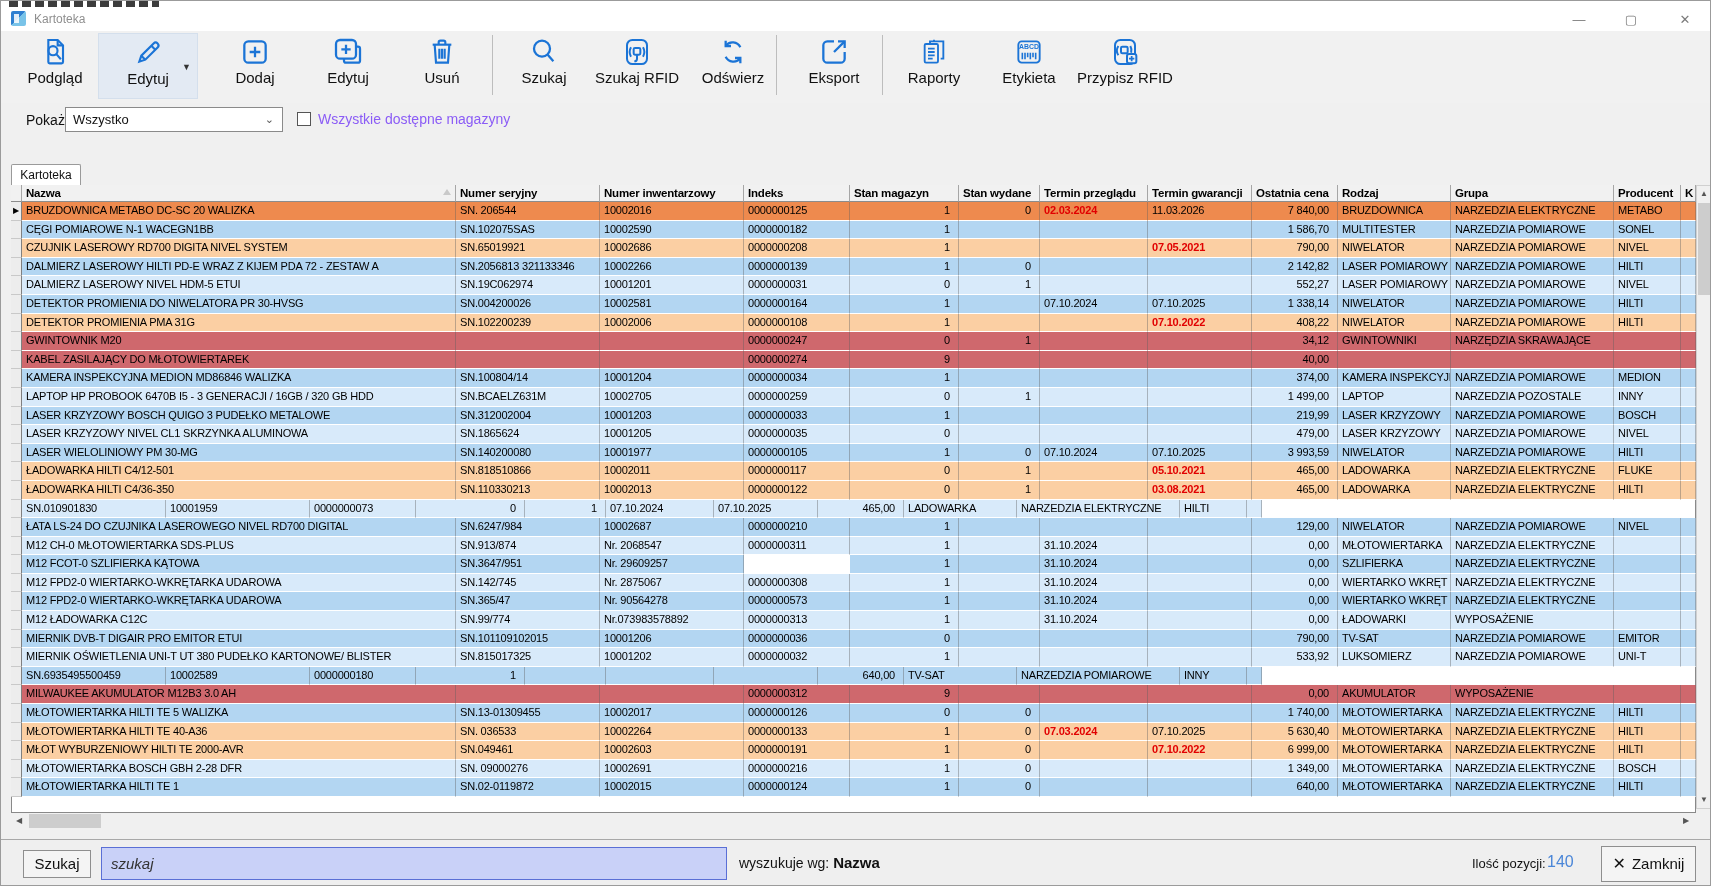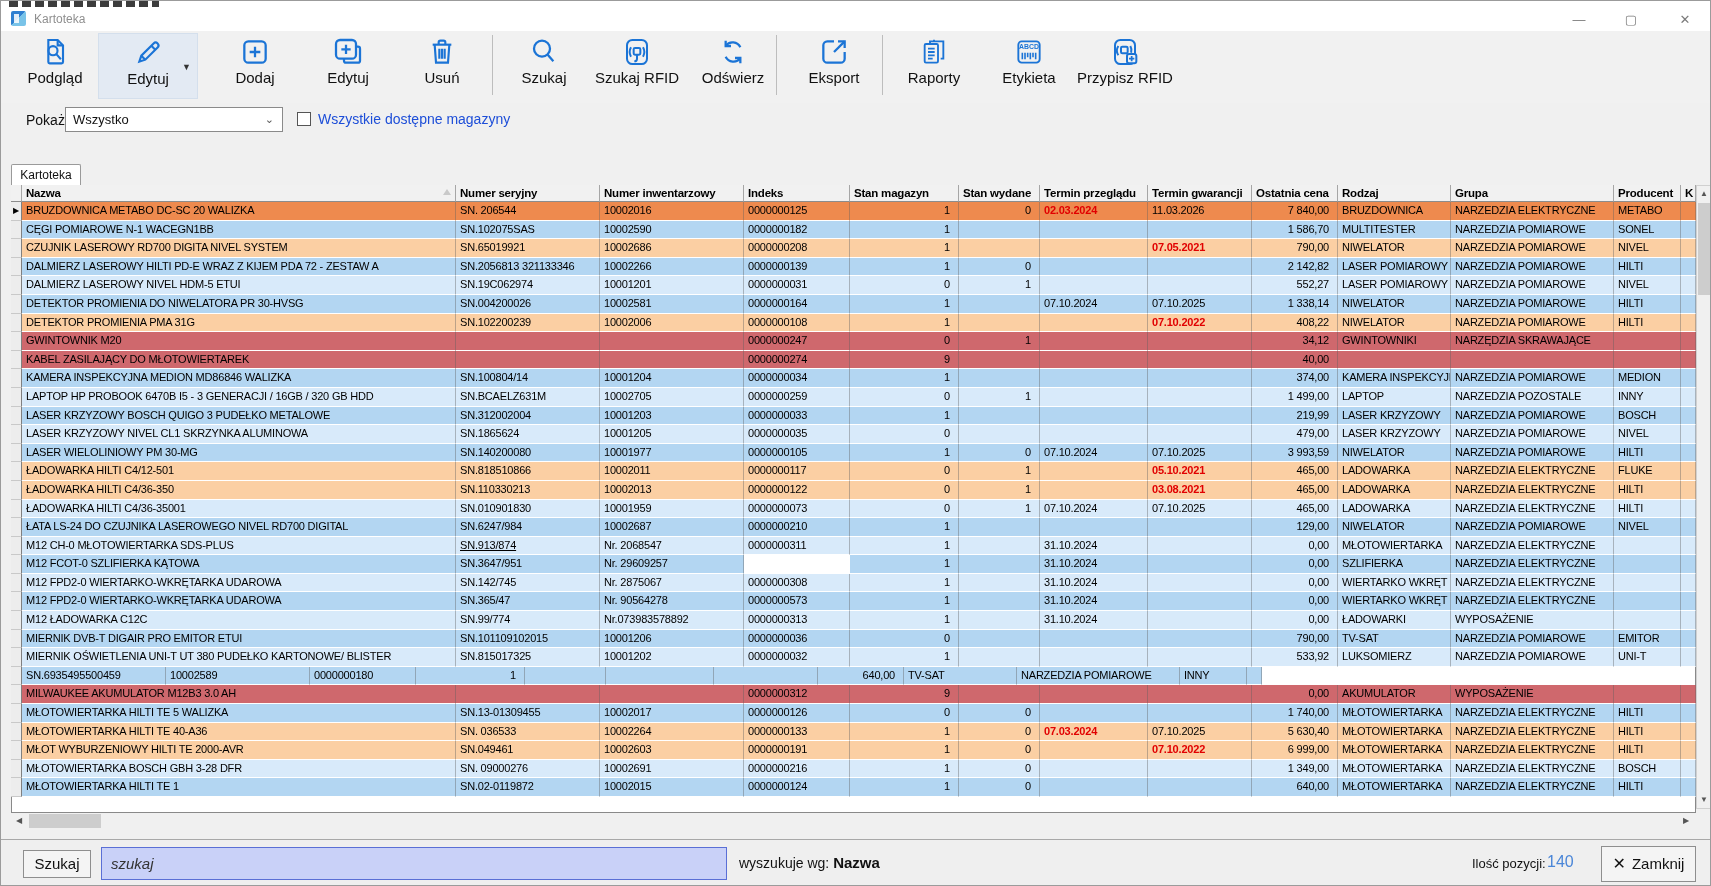--- a/index.html
+++ b/index.html
@@ -25,21 +25,21 @@
   .tbtn .tlabel { font-size:15px; color:#111; white-space:nowrap; }
   .tbtn.hl { background:#e3eaf3; border:1px solid #d4dfec; }
   .tsep { position:absolute; top:4px; width:1px; height:60px; background:#bdbdbd; }
   .dd-arrow { position:absolute; font-size:9px; color:#333; top:28px; }
   
   .filter-label { position:absolute; left:25px; top:111px; font-size:14px; color:#111; }
   .combo { position:absolute; left:64px; top:106px; width:218px; height:25px; background:#fff;
     border:1px solid #8a8a8a; font-size:13px; color:#111; line-height:23px; padding-left:7px; }
   .combo .chev { position:absolute; right:8px; top:0px; color:#5a5a5a; font-size:11px; }
   .chkbox { position:absolute; left:296px; top:111px; width:14px; height:14px; background:#fff; border:1px solid #555; }
-  .chk-label { position:absolute; left:317px; top:110px; font-size:14px; color:#1d4ed8; }
+  .chk-label { position:absolute; left:317px; top:110px; font-size:14px; color:#8b5cf6; }
   
   .tab { position:absolute; left:10px; top:163px; width:70px; height:21px; background:#fff;
     border:1px solid #9a9a9a; border-bottom:none; border-radius:2px 2px 0 0; font-size:12px;
     text-align:center; line-height:20px; color:#111; }
   
   .grid-panel { position:absolute; left:10px; top:184px; width:1685px; height:628px; background:#fff;
     border:1px solid #898989; }
   .grid-head { position:absolute; left:10px; top:184px; width:1685px; height:17px; display:flex; }
   .hcell { height:17px; background:#f1f1f1; border-right:1px solid #a6a6a6; border-bottom:1px solid #8c8c8c;
     font-size:11.5px; font-weight:bold; color:#000; line-height:16px; padding-left:4px; white-space:nowrap;
@@ -531,21 +531,20 @@
       <div class="cell" style="width: 108px;"></div>
       <div class="cell expired" style="width: 104px;">03.08.2021</div>
       <div class="cell num" style="width: 86px;">465,00</div>
       <div class="cell" style="width: 113px;">LADOWARKA</div>
       <div class="cell" style="width: 163px;">NARZEDZIA ELEKTRYCZNE</div>
       <div class="cell" style="width: 67px;">HILTI</div>
       <div class="cell" style="width: 15px;"></div>
     </div>
     <div class="row t-lightblue">
       <div class="cell selcell" style="width: 11px;"></div>
-      <div class="cell" style="width: 434px;">ŁADOWARKA HILTI C4/36-35001</div>
       <div class="cell" style="width: 144px;">SN.010901830</div>
       <div class="cell" style="width: 144px;">10001959</div>
       <div class="cell" style="width: 106px;">0000000073</div>
       <div class="cell num" style="width: 109px;">0</div>
       <div class="cell num" style="width: 81px;">1</div>
       <div class="cell" style="width: 108px;">07.10.2024</div>
       <div class="cell" style="width: 104px;">07.10.2025</div>
       <div class="cell num" style="width: 86px;">465,00</div>
       <div class="cell" style="width: 113px;">LADOWARKA</div>
       <div class="cell" style="width: 163px;">NARZEDZIA ELEKTRYCZNE</div>
@@ -564,21 +563,21 @@
       <div class="cell" style="width: 104px;"></div>
       <div class="cell num" style="width: 86px;">129,00</div>
       <div class="cell" style="width: 113px;">NIWELATOR</div>
       <div class="cell" style="width: 163px;">NARZEDZIA POMIAROWE</div>
       <div class="cell" style="width: 67px;">NIVEL</div>
       <div class="cell" style="width: 15px;"></div>
     </div>
     <div class="row t-lightblue">
       <div class="cell selcell" style="width: 11px;"></div>
       <div class="cell" style="width: 434px;">M12 CH-0 MŁOTOWIERTARKA SDS-PLUS</div>
-      <div class="cell" style="width: 144px; text-decoration: underline;">SN.913/874</div>
+      <div class="cell" style="width: 144px;">SN.913/874</div>
       <div class="cell" style="width: 144px;">Nr. 2068547</div>
       <div class="cell" style="width: 106px;">0000000311</div>
       <div class="cell num" style="width: 109px;">1</div>
       <div class="cell num" style="width: 81px;"></div>
       <div class="cell" style="width: 108px;">31.10.2024</div>
       <div class="cell" style="width: 104px;"></div>
       <div class="cell num" style="width: 86px;">0,00</div>
       <div class="cell" style="width: 113px;">MŁOTOWIERTARKA</div>
       <div class="cell" style="width: 163px;">NARZEDZIA ELEKTRYCZNE</div>
       <div class="cell" style="width: 67px;"></div>
@@ -754,21 +753,21 @@
       <div class="cell" style="width: 108px;"></div>
       <div class="cell expired" style="width: 104px;">07.10.2022</div>
       <div class="cell num" style="width: 86px;">6 999,00</div>
       <div class="cell" style="width: 113px;">MŁOTOWIERTARKA</div>
       <div class="cell" style="width: 163px;">NARZEDZIA ELEKTRYCZNE</div>
       <div class="cell" style="width: 67px;">HILTI</div>
       <div class="cell" style="width: 15px;"></div>
     </div>
     <div class="row t-lightblue">
       <div class="cell selcell" style="width: 11px;"></div>
-      <div class="cell" style="width: 434px;">MŁOTOWIERTARKA BOSCH GBH 3-28 DFR</div>
+      <div class="cell" style="width: 434px;">MŁOTOWIERTARKA BOSCH GBH 2-28 DFR</div>
       <div class="cell" style="width: 144px;">SN. 09000276</div>
       <div class="cell" style="width: 144px;">10002691</div>
       <div class="cell" style="width: 106px;">0000000216</div>
       <div class="cell num" style="width: 109px;">1</div>
       <div class="cell num" style="width: 81px;">0</div>
       <div class="cell" style="width: 108px;"></div>
       <div class="cell" style="width: 104px;"></div>
       <div class="cell num" style="width: 86px;">1 349,00</div>
       <div class="cell" style="width: 113px;">MŁOTOWIERTARKA</div>
       <div class="cell" style="width: 163px;">NARZEDZIA ELEKTRYCZNE</div>

